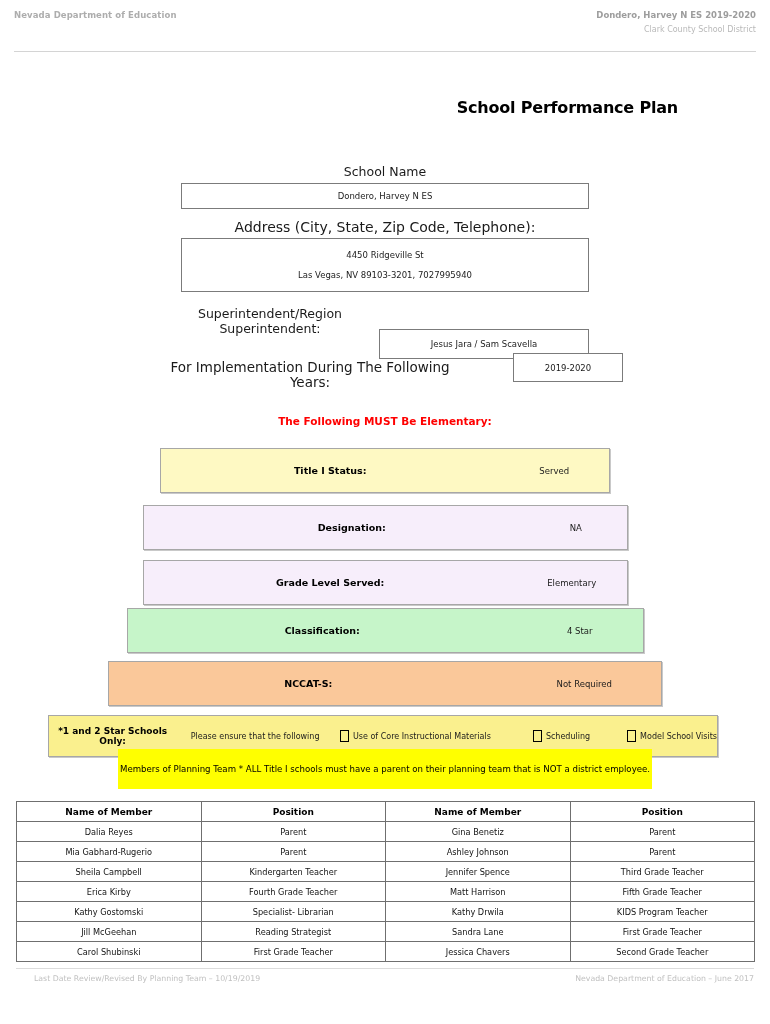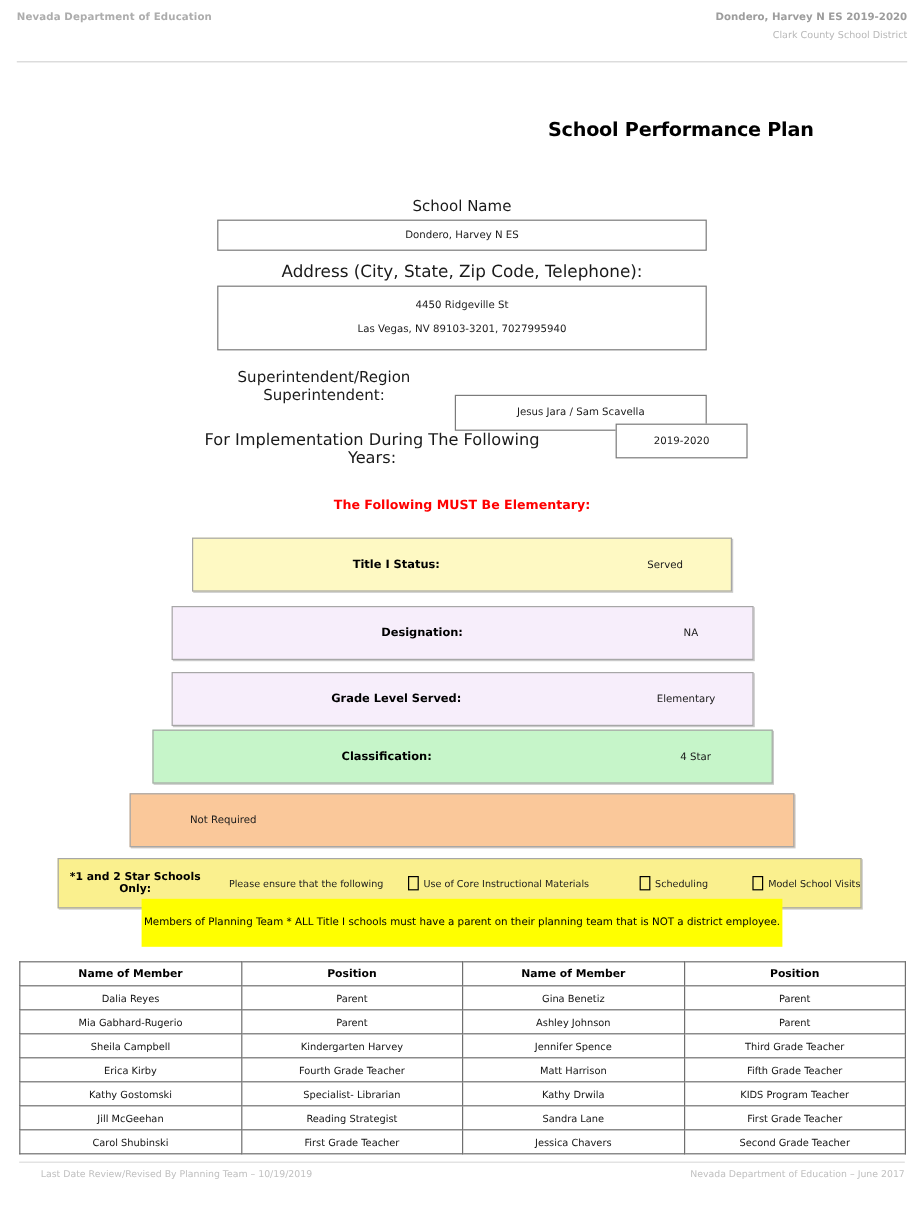--- a/index.html
+++ b/index.html
@@ -320,20 +320,21 @@
   <div class="sb-label">Grade Level Served:</div>
   <div class="sb-value">Elementary</div>
 </div>
 
 <div class="status-bar" id="bar-class" style="background: rgb(198, 245, 201);">
   <div class="sb-label">Classification:</div>
   <div class="sb-value">4 Star</div>
 </div>
 
 <div class="status-bar" id="bar-nccat" style="background: rgb(250, 200, 154);">
+  <div class="sb-label">NCCAT-S:</div>
   <div class="sb-value">Not Required</div>
 </div>
 
 <div id="star-box" style="background: rgb(250, 240, 142);">
   <div class="sb-title">*1 and 2 Star Schools Only:</div>
   <div class="sb-note">
     <div>Please ensure that the following</div>
   </div>
   <label class="chk-item" id="chk-core">
     <span class="chk-box" style="background: rgb(250, 240, 142);"></span>
@@ -376,21 +377,21 @@
         <td>Parent</td>
       </tr>
       <tr>
         <td>Mia Gabhard-Rugerio</td>
         <td>Parent</td>
         <td>Ashley Johnson</td>
         <td>Parent</td>
       </tr>
       <tr>
         <td>Sheila Campbell</td>
-        <td>Kindergarten Harvey</td>
+        <td>Kindergarten Teacher</td>
         <td>Jennifer Spence</td>
         <td>Third Grade Teacher</td>
       </tr>
       <tr>
         <td>Erica Kirby</td>
         <td>Fourth Grade Teacher</td>
         <td>Matt Harrison</td>
         <td>Fifth Grade Teacher</td>
       </tr>
       <tr>

